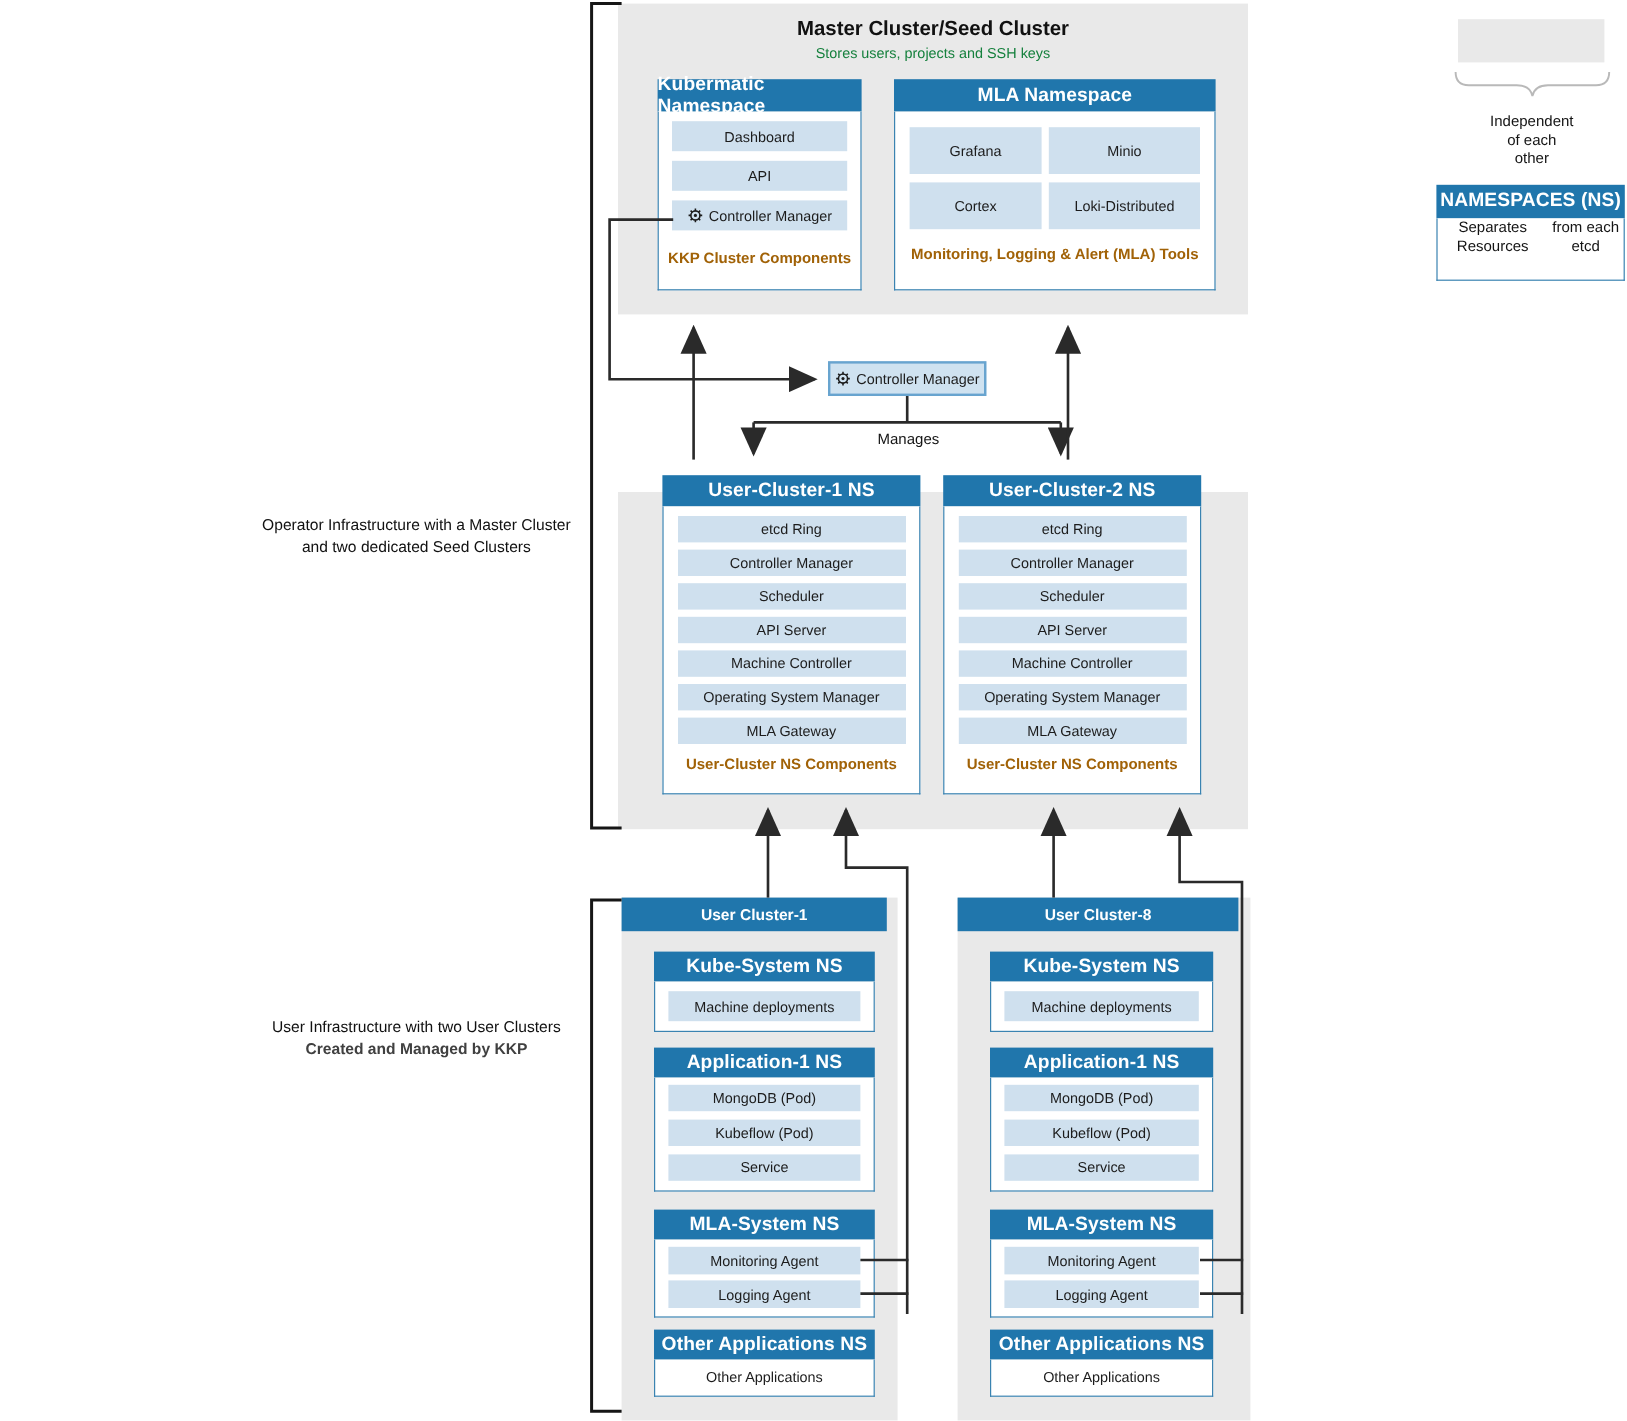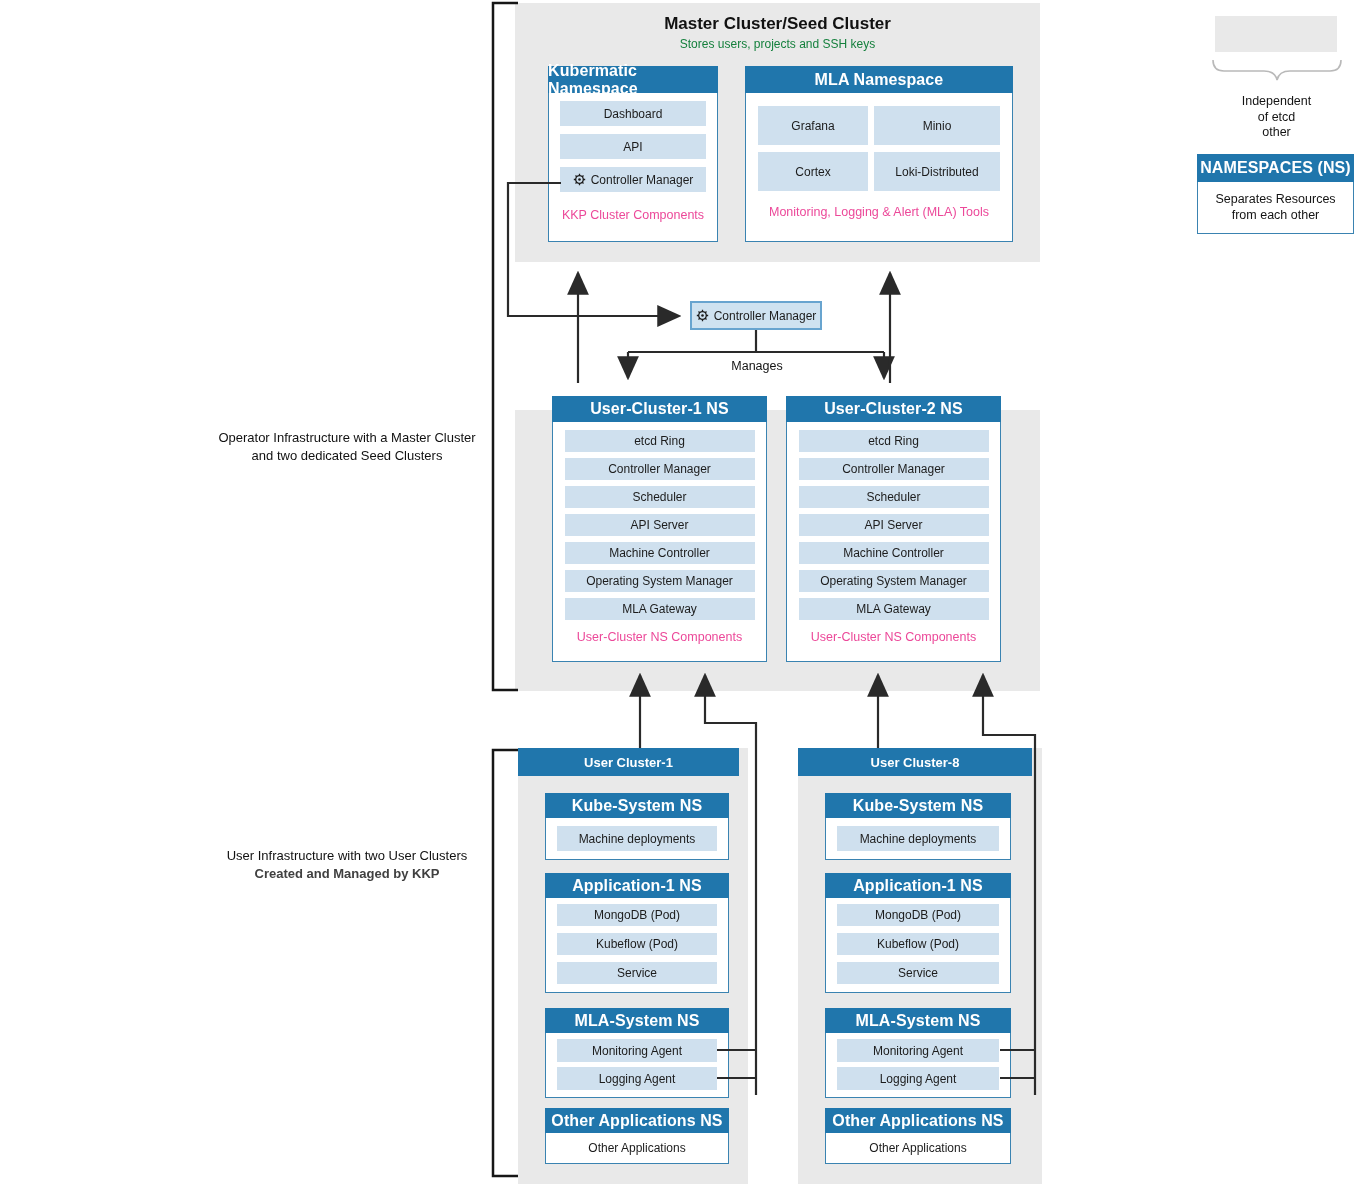--- a/index.html
+++ b/index.html
@@ -5,21 +5,21 @@
   html,body{margin:0;padding:0;background:#fff;}
   #canvas{position:relative;width:1356px;height:1184px;background:#fff;
           font-family:"Liberation Sans",sans-serif;overflow:hidden;}
   .abs{position:absolute;}
   .gray{background:#e9e9e9;}
   .hdr{background:#2076ac;color:#fff;font-weight:bold;font-size:16px;
        display:flex;align-items:center;justify-content:center;letter-spacing:.1px;}
   .whitebody{background:#fff;border:1px solid #3a83b1;border-top:none;box-sizing:border-box;}
   .item{background:#cfe0ee;display:flex;align-items:center;justify-content:center;
         font-size:12px;color:#1c1c1c;}
-  .footer-label{font-weight:normal;font-size:12.5px;color:#ec4899;text-align:center;}
+  .footer-label{font-weight:bold;font-size:12.5px;color:#a16207;text-align:center;}
   .title-bar{background:#2076ac;color:#fff;font-weight:bold;font-size:13px;
              display:flex;align-items:center;justify-content:center;}
   .side-label{font-size:13px;color:#111;text-align:center;line-height:1.35;}
   .kkp-blue{color:#404040;}
   .centered-col{display:flex;flex-direction:column;align-items:center;}
   .gear{flex:0 0 auto;margin-right:5px;display:block;}
   #wires{position:absolute;left:0;top:0;z-index:6;pointer-events:none;}
   .boxlayer{z-index:3;}
   .note{font-size:12.5px;color:#141414;text-align:center;line-height:1.25;}
 </style>
@@ -64,28 +64,28 @@
       <div class="footer-label" style="margin-top:14px;">Monitoring, Logging &amp; Alert (MLA) Tools</div>
     </div>
   </div>
 
   <div class="abs gray boxlayer" style="left:1215px;top:16px;width:122px;height:36px;"></div>
   <svg class="abs boxlayer" style="left:1209px;top:56px;" width="136" height="30">
     <path d="M4,4 q0,11 11,11 h40 q11,0 13,9 q2,-9 13,-9 h40 q11,0 11,-11" fill="none" stroke="#b9b9b9" stroke-width="1.6"></path>
   </svg>
   <div class="abs note boxlayer" style="left:1199px;top:94px;width:155px;">
     <div>Independent</div>
-    <div>of etcd</div>
+    <div>of each</div>
     <div>other</div>
   </div>
   <div class="abs boxlayer" style="left:1197px;top:154px;width:157px;height:80px;">
     <div class="hdr" style="height:28px;">NAMESPACES (NS)</div>
-    <div class="whitebody note" style="height:52px;display:flex;flex-direction:column;justify-content:center;">
+    <div class="whitebody note" style="height:52px;display:flex;flex-direction:row;justify-content:center;">
       <div>Separates Resources</div>
-      <div>from each other</div>
+      <div>from each etcd</div>
     </div>
   </div>
 
   <div class="abs boxlayer" style="left:690px;top:301px;width:132px;height:29px;background:#cfe2f0;
        border:2px solid #68a4cf;box-sizing:border-box;display:flex;align-items:center;justify-content:center;font-size:12px;color:#1c1c1c;">
     <svg class="gear" width="13" height="13" viewBox="0 0 24 24">
       <g fill="none" stroke="#1c1c1c" stroke-width="2.4">
         <circle cx="12" cy="12" r="7"></circle>
         <circle cx="12" cy="12" r="2.4" fill="#1c1c1c" stroke="none"></circle>
         <path d="M12 1.5v4M12 18.5v4M1.5 12h4M18.5 12h4M4.6 4.6l2.8 2.8M16.6 16.6l2.8 2.8M4.6 19.4l2.8-2.8M16.6 7.4l2.8-2.8"></path>

